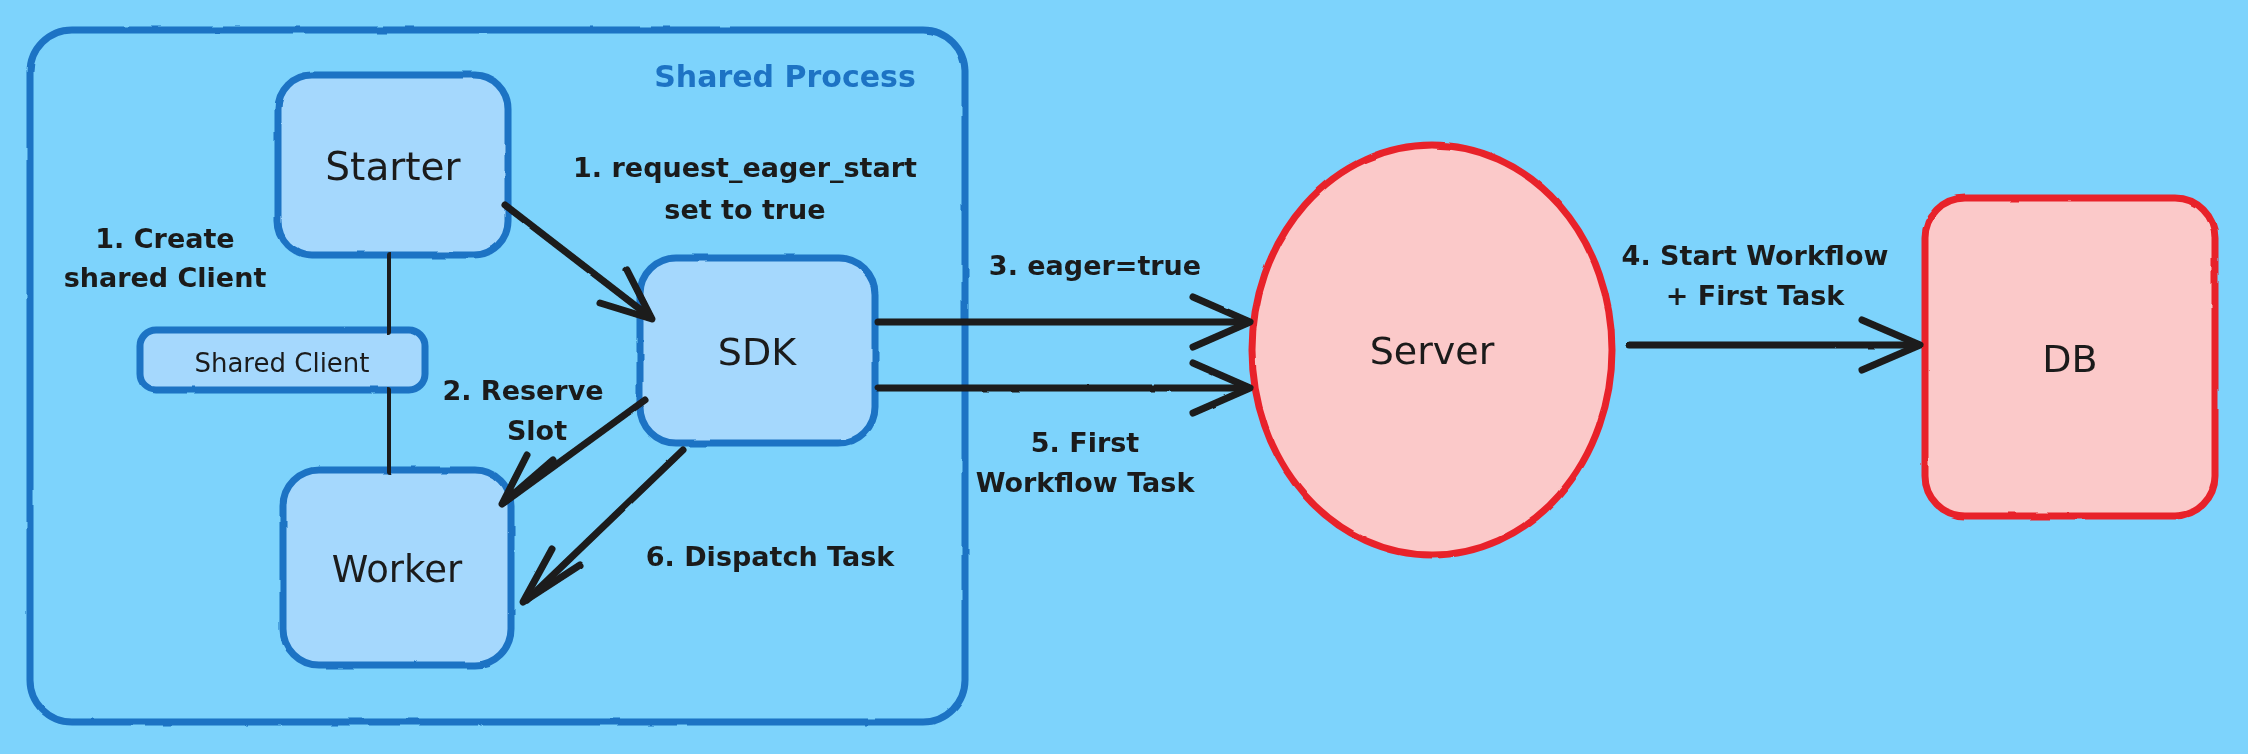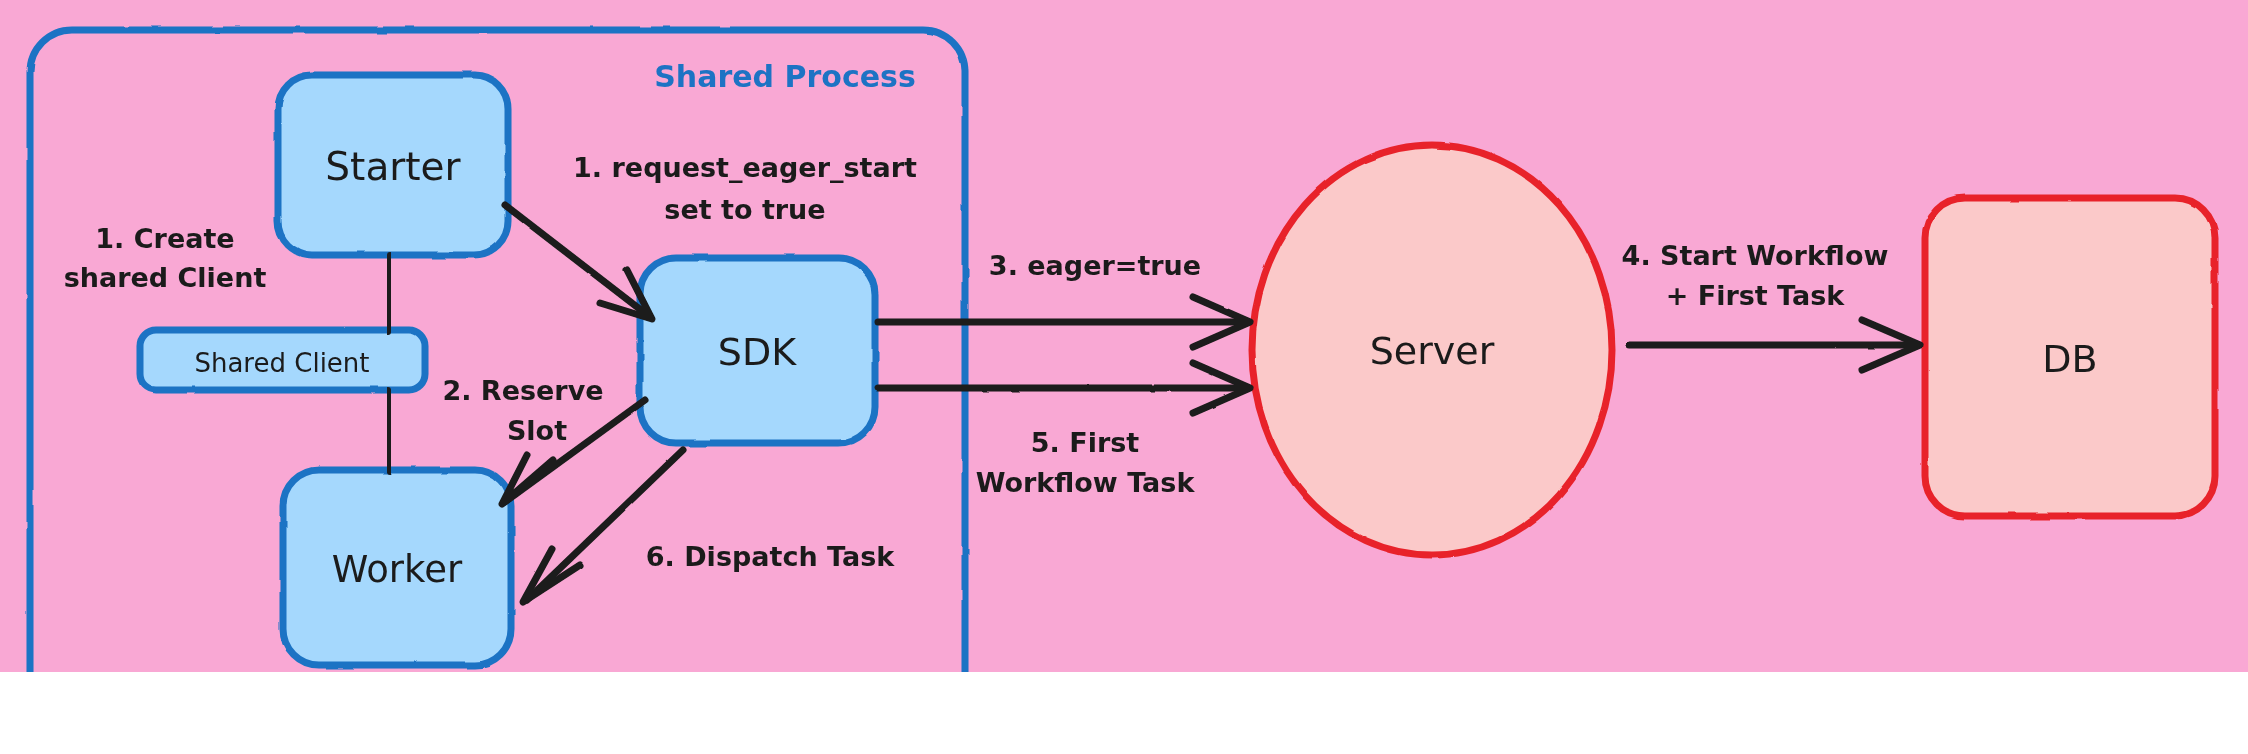--- a/index.html
+++ b/index.html
@@ -6,22 +6,22 @@
     margin: 0;
     padding: 0;
     background: #ffffff;
   }
   body {
     font-family: "DejaVu Sans", sans-serif;
   }
   #canvas {
     position: relative;
     width: 2248px;
-    height: 672px;
-    background: #f9a8d4;
+    height: 754px;
+    background: #7dd3fc;
     overflow: hidden;
   }
   #canvas svg.layer {
     position: absolute;
     top: 0;
     left: 0;
     width: 2248px;
     height: 754px;
   }
   .label-text {

